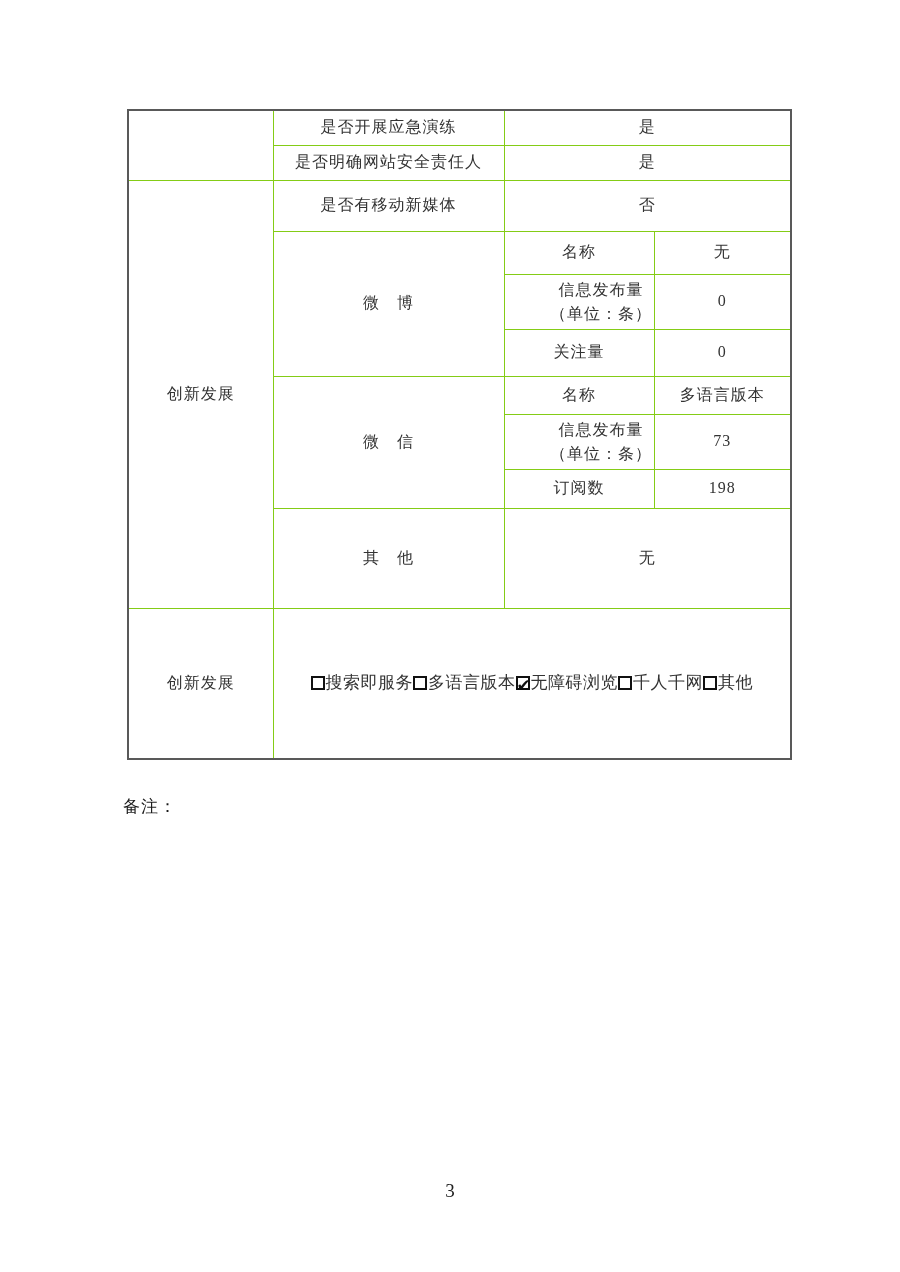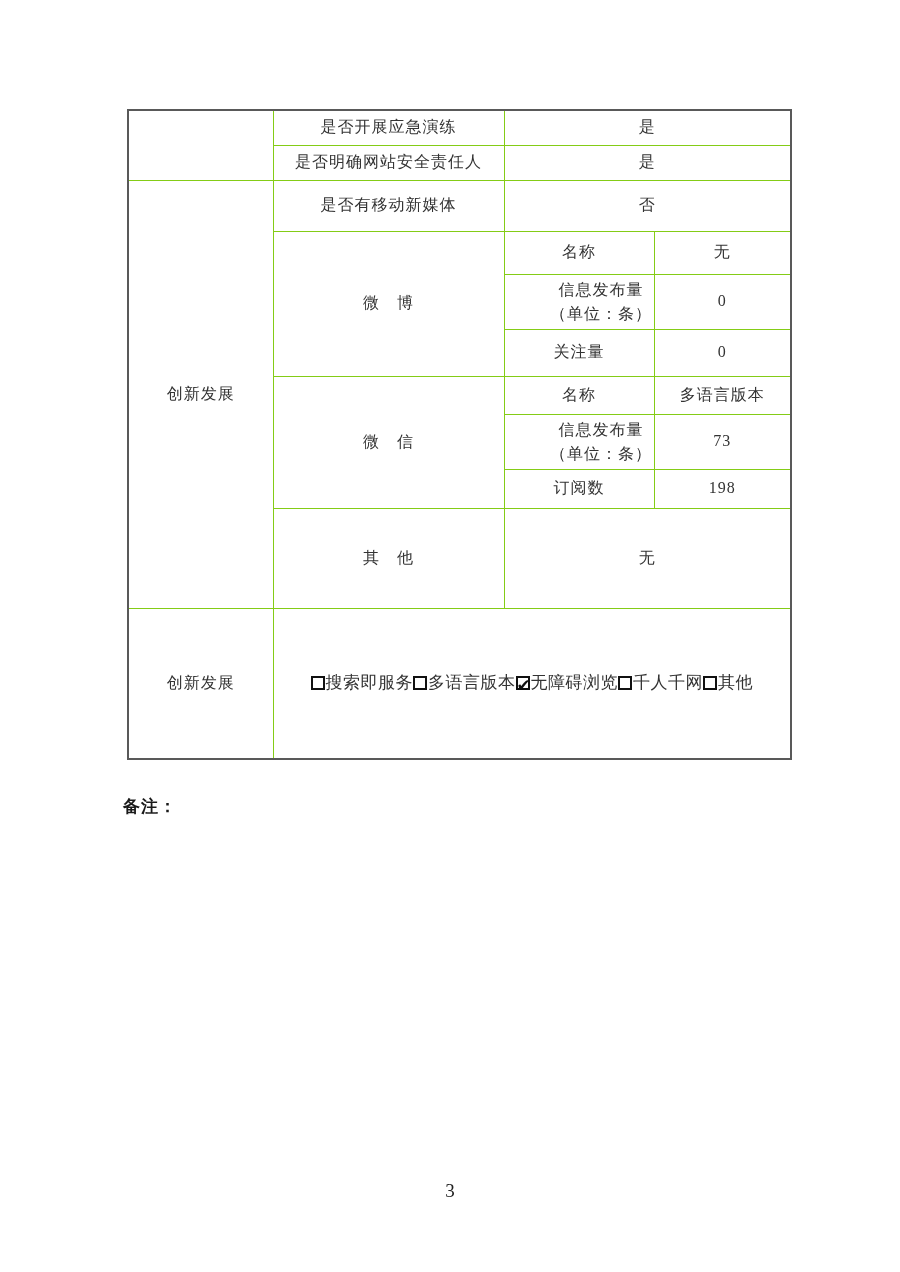--- a/index.html
+++ b/index.html
@@ -66,21 +66,21 @@
     font-size: 17px;
     font-weight: bold;
     color: #111111;
     font-family: "DejaVu Sans", sans-serif;
   }
 
   .remark {
     position: absolute;
     left: 123px; top: 795px;
     font-size: 17px;
-    font-weight: bold;
+    font-weight: normal;
     color: #1a1a1a;
     letter-spacing: 1px;
   }
   .page-number {
     position: absolute;
     left: 0; top: 1180px;
     width: 900px;
     text-align: center;
     font-size: 19px;
     color: #222222;

